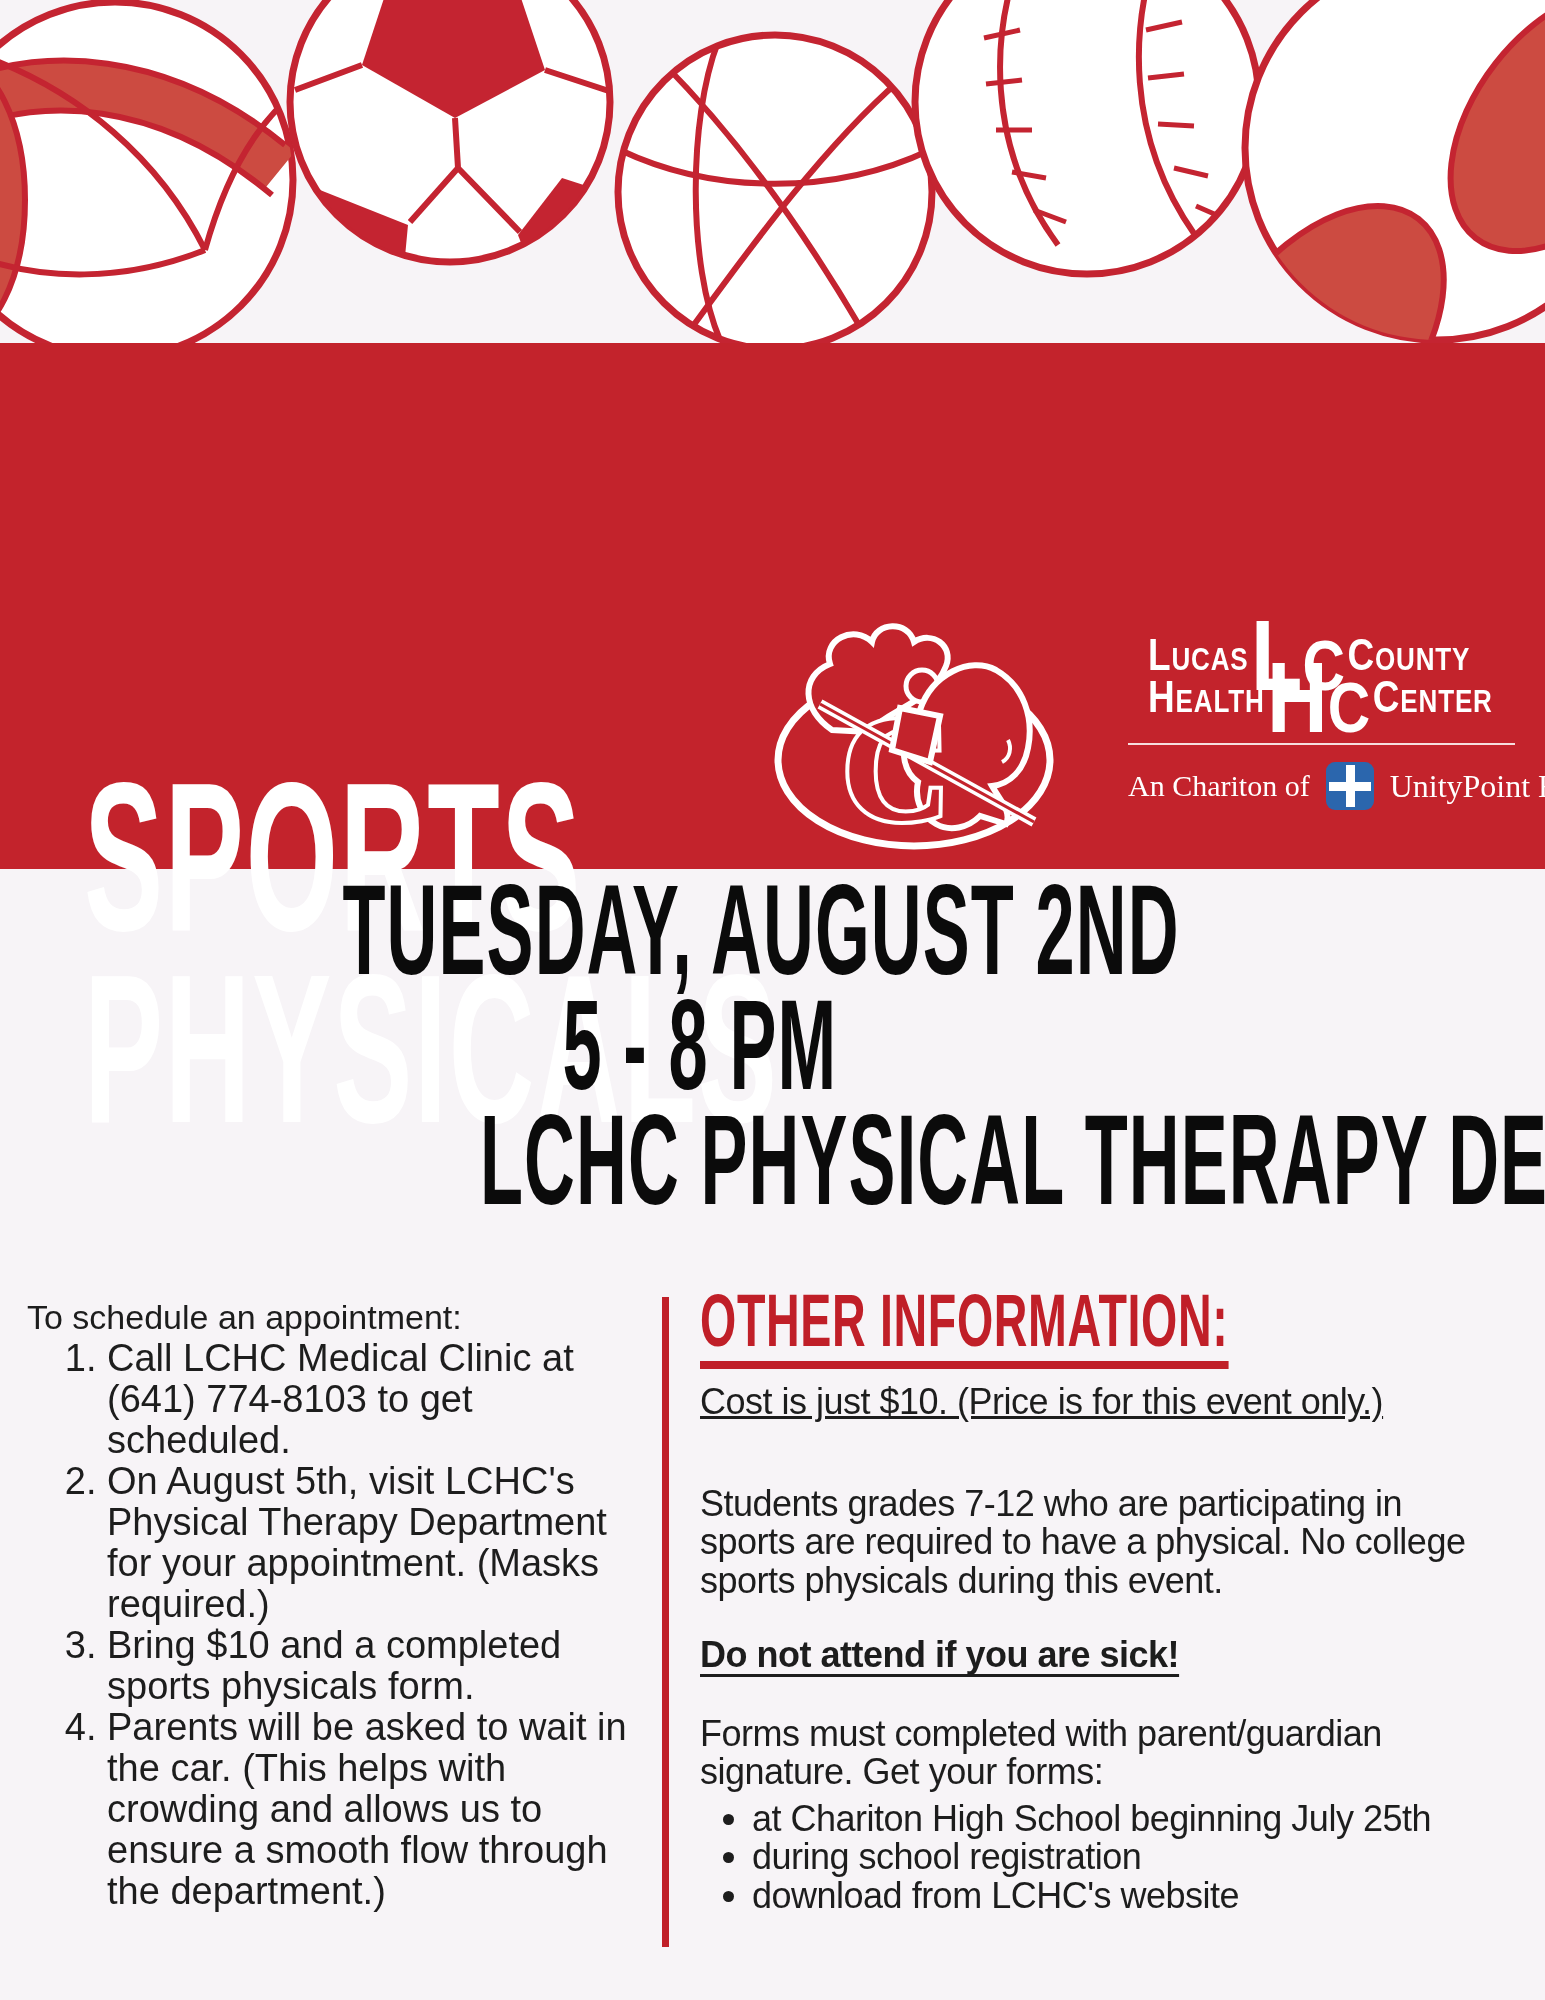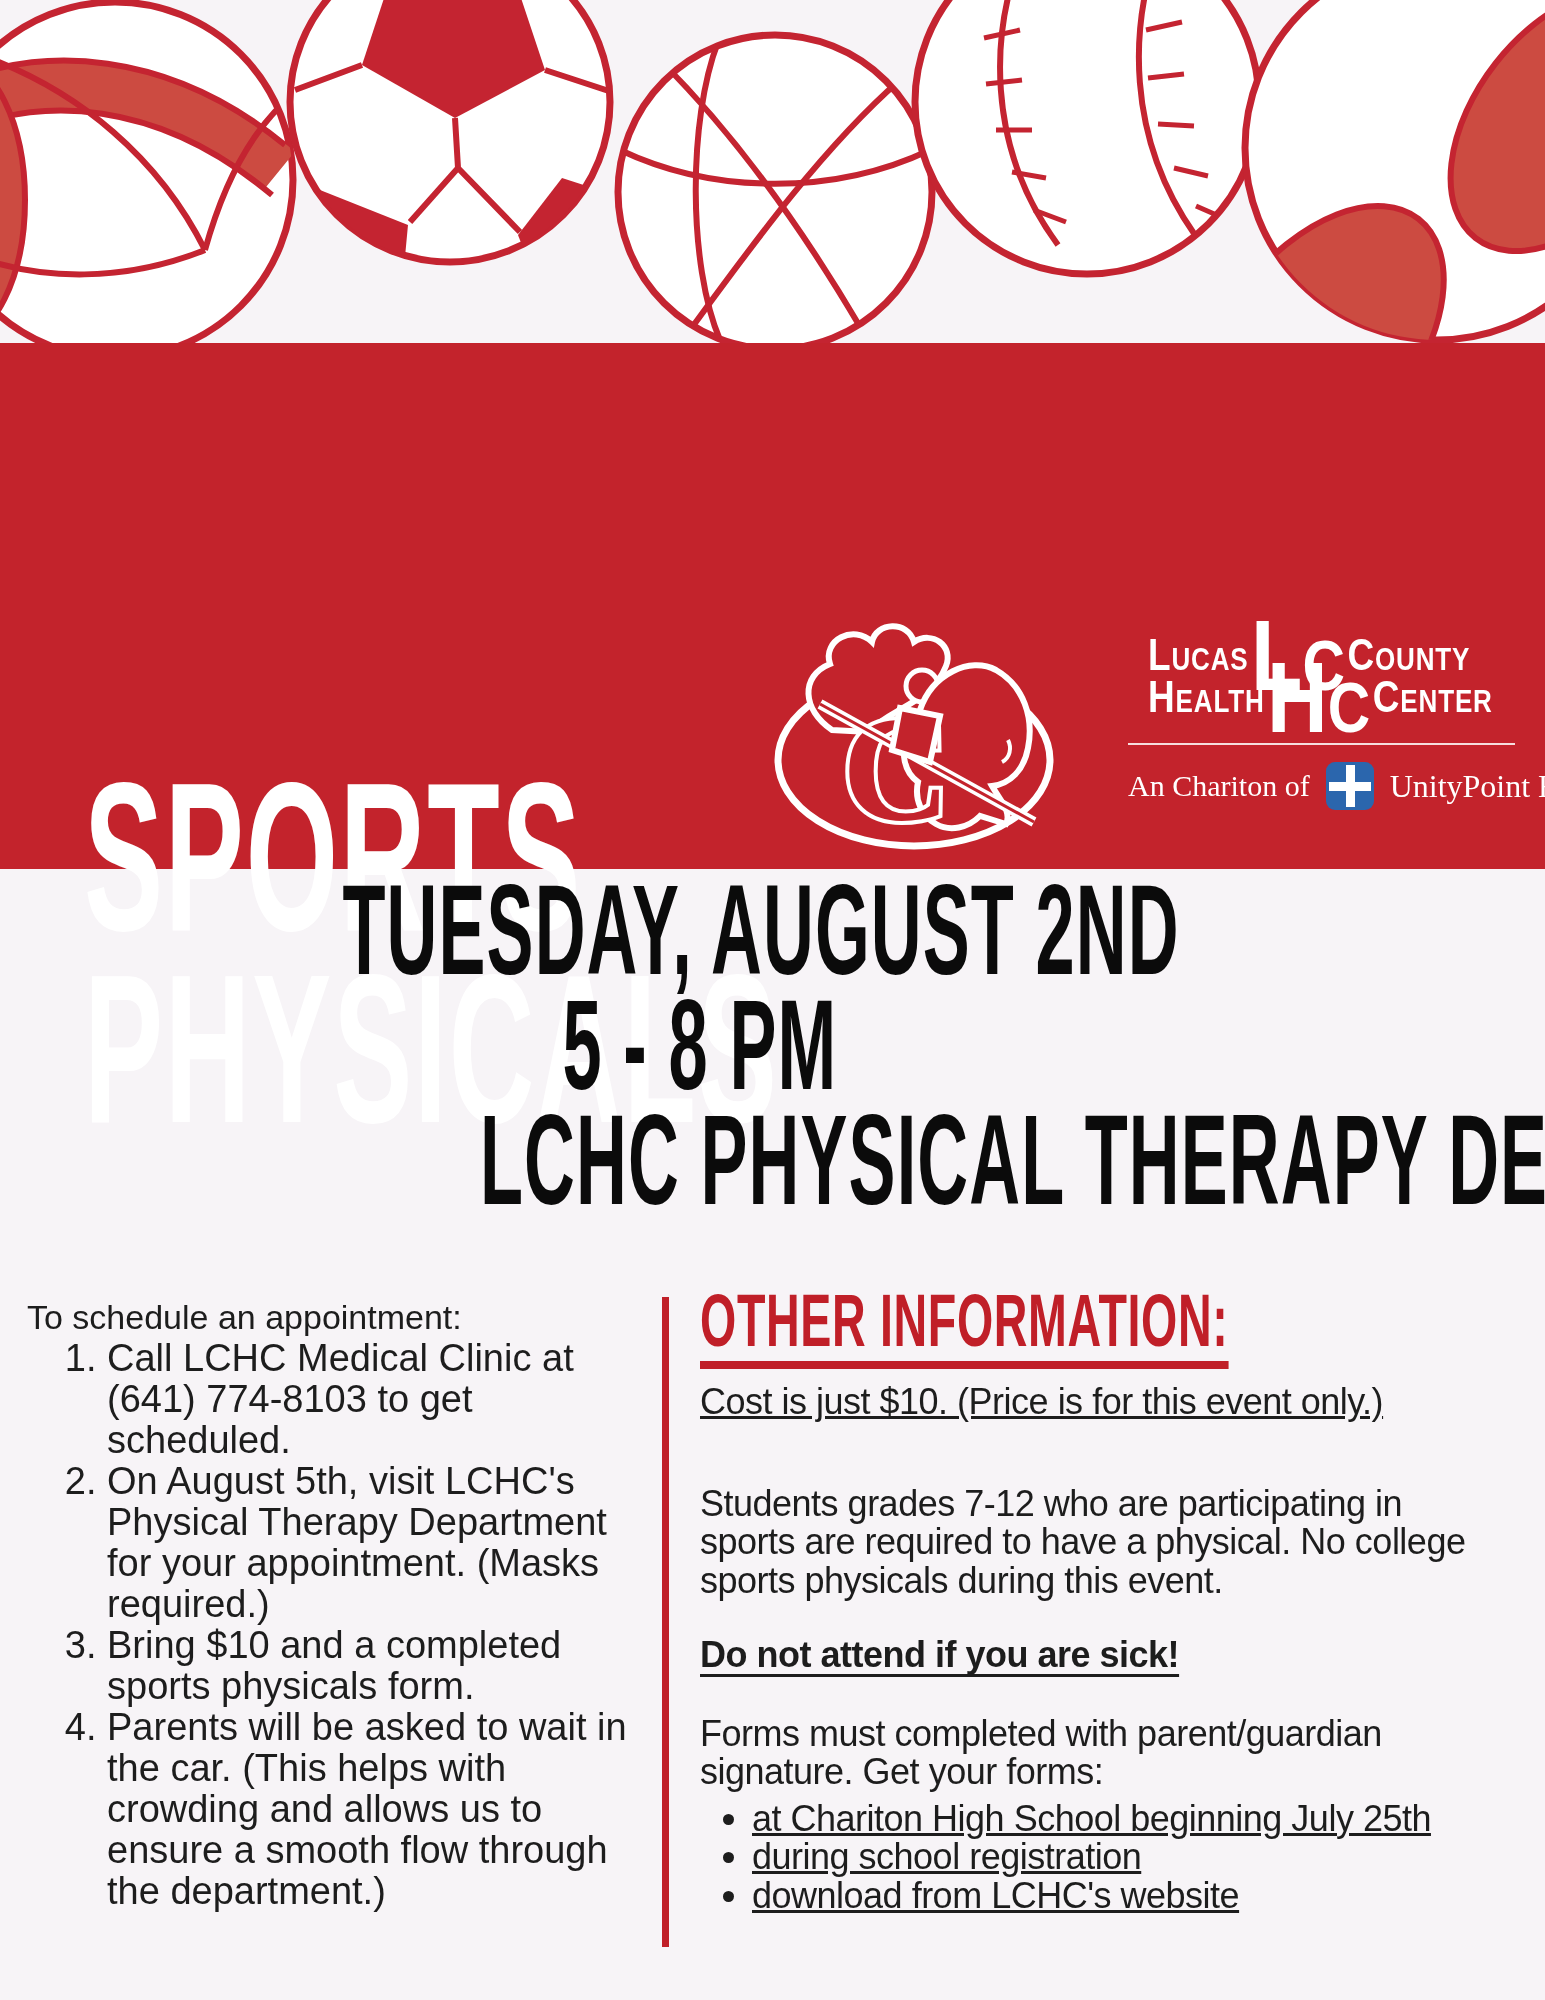--- a/index.html
+++ b/index.html
@@ -77,21 +77,21 @@
   .divider { position:absolute; left:662px; top:1297px; width:7px; height:650px; background:#c01f28; }
 
   .col-right { position:absolute; left:700px; top:1285px; width:792px; letter-spacing:-0.5px; }
   .col-right p { font-size:36px; line-height:38.5px; }
   .col-right .p-cost     { margin-top:14px; margin-bottom:63px;text-decoration:underline; }
   .col-right .p-students { margin-bottom:36px; }
   .col-right .p-warning  { font-weight:bold; margin-bottom:40px;
                            text-decoration:underline; text-decoration-thickness:3px;
                            text-underline-offset:7px; }
   .col-right .p-forms    { margin-bottom:8px; }
-  .col-right ul { padding-left:52px; margin:0 0 38px 0;text-decoration:underline; }
+  .col-right ul { padding-left:52px; margin:0 0 38px 0; }
   .col-right ul li { font-size:36px; line-height:38.5px; }
   .col-right .p-funds { margin-bottom:0; }
 </style>
 </head>
 <body>
 
 <svg class="balls-band" viewBox="0 0 1545 344" width="1545" height="344">
   <defs>
     <clipPath id="cpV">
         <circle cx="115" cy="180" r="178"></circle>

